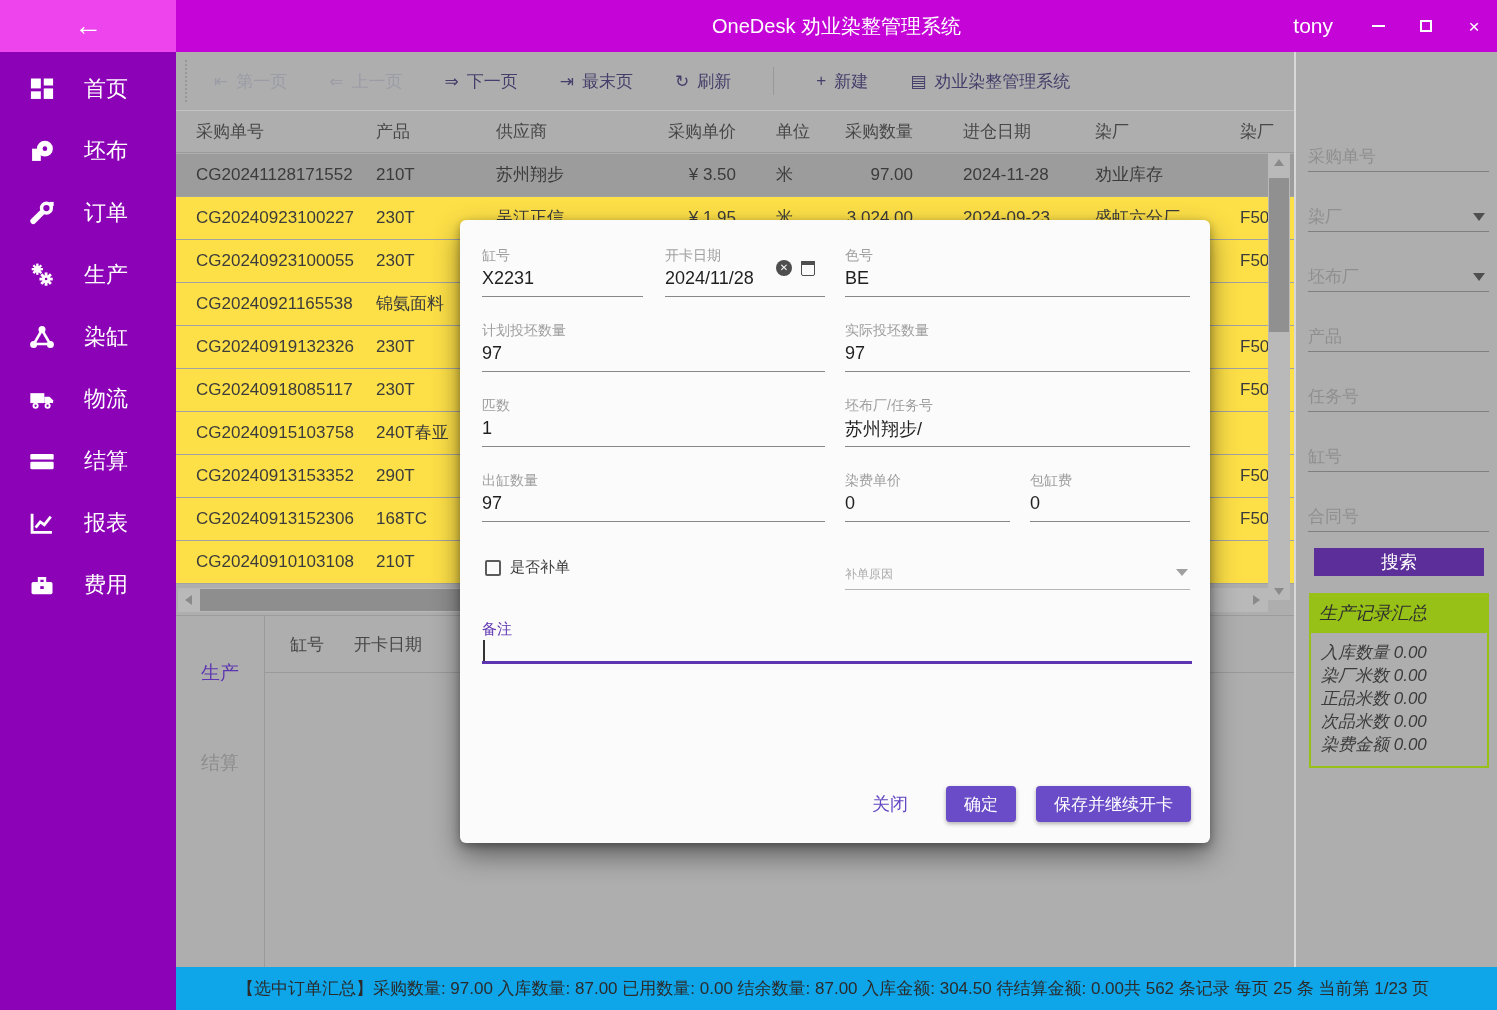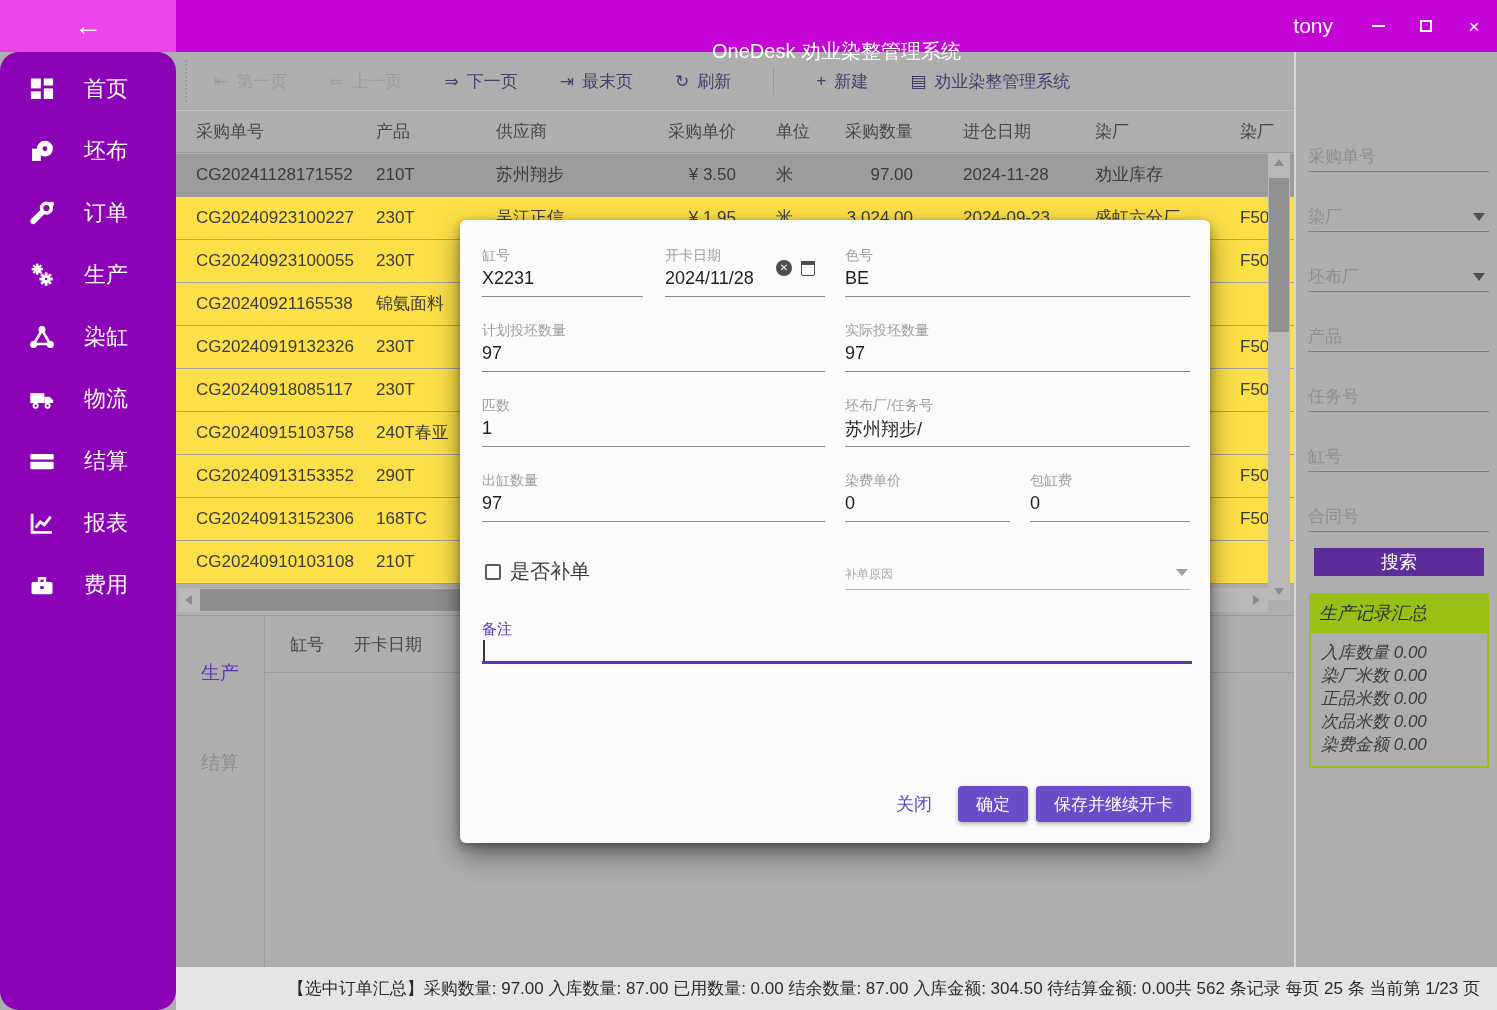--- a/index.html
+++ b/index.html
@@ -6,30 +6,30 @@
   html,body { width:1497px; height:1010px; overflow:hidden; }
   body { position:relative; background:#AEAEAE;
          font-family:"Liberation Sans","DejaVu Sans",sans-serif; color:#3b3b3b; }
 
   
   #titlebar { position:absolute; left:0; top:0; width:1497px; height:52px; background:#C504D8; z-index:30; }
   #back-block { position:absolute; left:0; top:0; width:176px; height:52px; background:#EE44EE;
                 display:flex; align-items:center; justify-content:center; cursor:pointer; }
   #back-block .arrow { color:#fff; font-size:28px; line-height:1; }
   #win-title { position:absolute; left:176px; right:0; top:0; height:43px; line-height:52px;
-               text-align:center; color:#fff; font-size:20px;margin-top:25px; }
+               text-align:center; color:#fff; font-size:20px; }
   #tb-right { position:absolute; right:12px; top:0; height:52px; display:flex; align-items:center; gap:26px; }
   #user-name { color:#fff; font-size:21px; margin-right:8px; }
   .win-btn { width:22px; height:22px; display:flex; align-items:center; justify-content:center; color:#fff; }
   .ic-min { width:13px; height:2px; background:#fff; }
   .ic-max { width:12px; height:12px; border:2px solid #fff; }
   .ic-close { font-size:19px; line-height:1; }
 
   
-  #sidebar { position:absolute; left:0; top:52px; width:176px; height:958px; background:#8C02B6; z-index:20; padding-top:6px;border-radius:19px; }
+  #sidebar { position:absolute; left:0; top:52px; width:176px; height:958px; background:#8C02B6; z-index:20; padding-top:6px; }
   .side-item { height:62px; display:flex; align-items:center; padding-left:28px; cursor:pointer; }
   .side-ico { width:34px; height:28px; margin-right:22px; display:flex; align-items:center; }
   .side-ico svg { width:28px; height:28px; }
   .side-label { color:#fff; font-size:22px; }
 
   
   #content { position:absolute; left:176px; top:52px; width:1118px; bottom:43px; background:#AEAEAE; overflow:hidden; }
 
   
   #toolbar { position:absolute; left:0; top:0; width:100%; height:58px; display:flex; align-items:center; padding-left:38px; }
@@ -85,22 +85,22 @@
   .s-chev { position:absolute; right:4px; bottom:10px; width:0; height:0;
             border-left:6px solid transparent; border-right:6px solid transparent; border-top:8px solid #4f4f4f; }
   #search-btn { display:block; width:170px; height:28px; margin:16px 0 0 6px; background:#5C2E99; color:#fff;
                 border:none; font-size:18px; font-family:inherit; cursor:pointer; }
   #summary { margin:17px 0 0 1px; width:180px;font-style:italic; }
   #summary-title { height:40px; background:#97C117; color:#2e2e2e; font-size:18px; line-height:40px; padding-left:10px; }
   #summary-items { border:2px solid #97C117; border-top:none; padding:8px 10px 10px; }
   .sum-line { font-size:17px; color:#3b3b3b; line-height:23px; white-space:nowrap; }
 
   
-  #statusbar { position:absolute; left:176px; right:0; top:967px; height:43px; background:#e5e5e5;
-               display:flex; align-items:center; justify-content:flex-end; padding:0 17px 0 10px; z-index:25; }
+  #statusbar { position:absolute; left:176px; right:0; top:967px; height:43px; background:#0ea5e9;
+               display:flex; align-items:center; justify-content:center; padding:0 17px 0 10px; z-index:25; }
   #statusbar span { font-size:17px; color:#2b2b2b; white-space:nowrap; }
 
   
   #dialog { position:absolute; left:460px; top:220px; width:750px; height:623px; background:#FBFBFB; border-radius:6px;
             box-shadow:0 12px 28px rgba(0,0,0,.45), 0 3px 8px rgba(0,0,0,.3); z-index:40; }
   .fld { position:absolute; }
   .fld label { display:block; font-size:14px; color:#9e9e9e; height:18px; }
   .fld input { display:block; width:100%; border:none; border-bottom:1px solid #888; background:transparent;
                font-size:18px; color:#1f1f1f; padding:3px 0 7px; outline:none; font-family:inherit; }
   #f-gang   { left:22px;  top:27px;  width:161px; }
@@ -113,31 +113,31 @@
   #f-out    { left:22px;  top:252px; width:343px; }
   #f-price  { left:385px; top:252px; width:165px; }
   #f-fee    { left:570px; top:252px; width:160px; }
   .date-icons { position:absolute; right:10px; top:13px; display:flex; gap:9px; align-items:center; }
   .clear-ic { width:16px; height:16px; border-radius:50%; background:#4e4e4e; color:#fbfbfb; font-size:10px;
               display:flex; align-items:center; justify-content:center; line-height:1; cursor:pointer; }
   .cal-ic { width:14px; height:15px; border:1.6px solid #4e4e4e; border-radius:2px; position:relative; cursor:pointer; }
   .cal-ic::before { content:""; position:absolute; left:-1px; top:-1px; right:-1px; height:4px; background:#4e4e4e; }
   #chk-row { position:absolute; left:25px; top:338px; display:flex; align-items:center; gap:9px; cursor:pointer; }
   #chk-box { width:16px; height:16px; border:2px solid #5c5c5c; border-radius:2px; background:transparent; }
-  #chk-row .lbl { font-size:20px; color:#3c3c3c; }
+  #chk-row .lbl { font-size:15px; color:#3c3c3c; }
   #f-reason { left:385px; top:325px; width:345px; }
   #f-reason input { font-size:12px; padding:22px 0 8px; border-bottom:1px solid #b5b5b5; }
   #f-reason input::placeholder { color:#ababab; opacity:1; }
   .dd-chevron { position:absolute; right:2px; bottom:14px; width:0; height:0;
                 border-left:6px solid transparent; border-right:6px solid transparent; border-top:7px solid #a0a0a0; }
   #f-remark { left:22px; top:400px; width:710px; }
   #f-remark label { font-size:15px; color:#5E35B1; }
   #remark-box { position:relative; height:26px; border-bottom:3px solid #5E35B1; cursor:text; }
   #caret { position:absolute; left:1px; top:2px; width:1.5px; height:21px; background:#333; }
-  #dlg-actions { position:absolute; top:566px; right:19px; display:flex; align-items:center; gap:8px; }
+  #dlg-actions { position:absolute; top:566px; right:19px; display:flex; align-items:center; gap:20px; }
   .btn-text { border:none; background:transparent; color:#6346C2; font-size:18px; font-family:inherit; cursor:pointer; margin-right:18px; }
   .btn-solid { border:none; background:#6A4BC8; color:#fff; font-size:17px; font-family:inherit; height:36px;
                padding:0 18px; border-radius:4px; cursor:pointer; box-shadow:0 2px 4px rgba(0,0,0,.3); }
 </style>
 </head>
 <body>
 
 <div id="titlebar">
   <div id="back-block">
     <span class="arrow">←</span>

